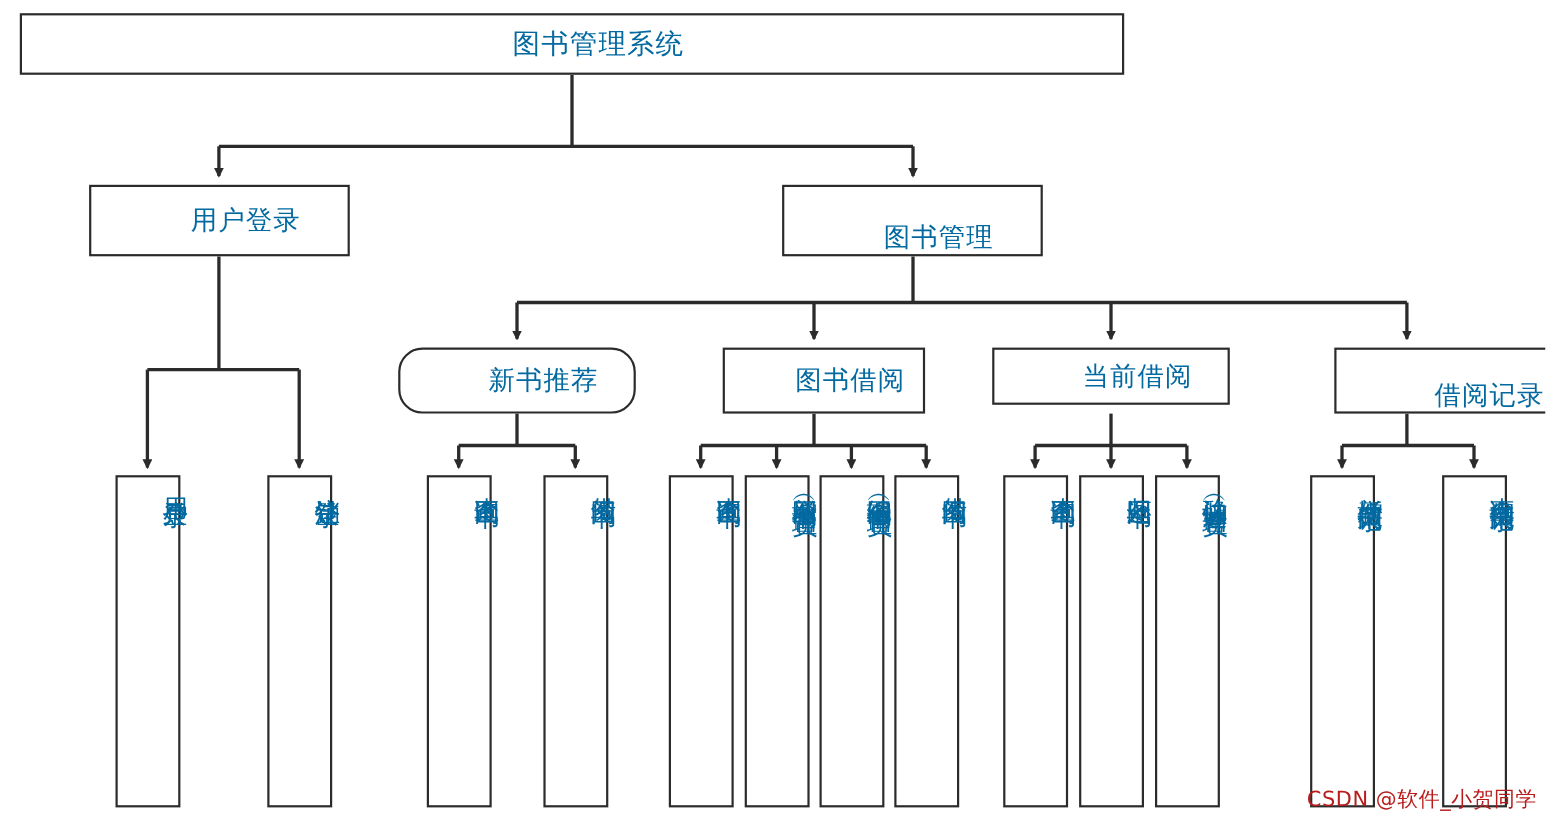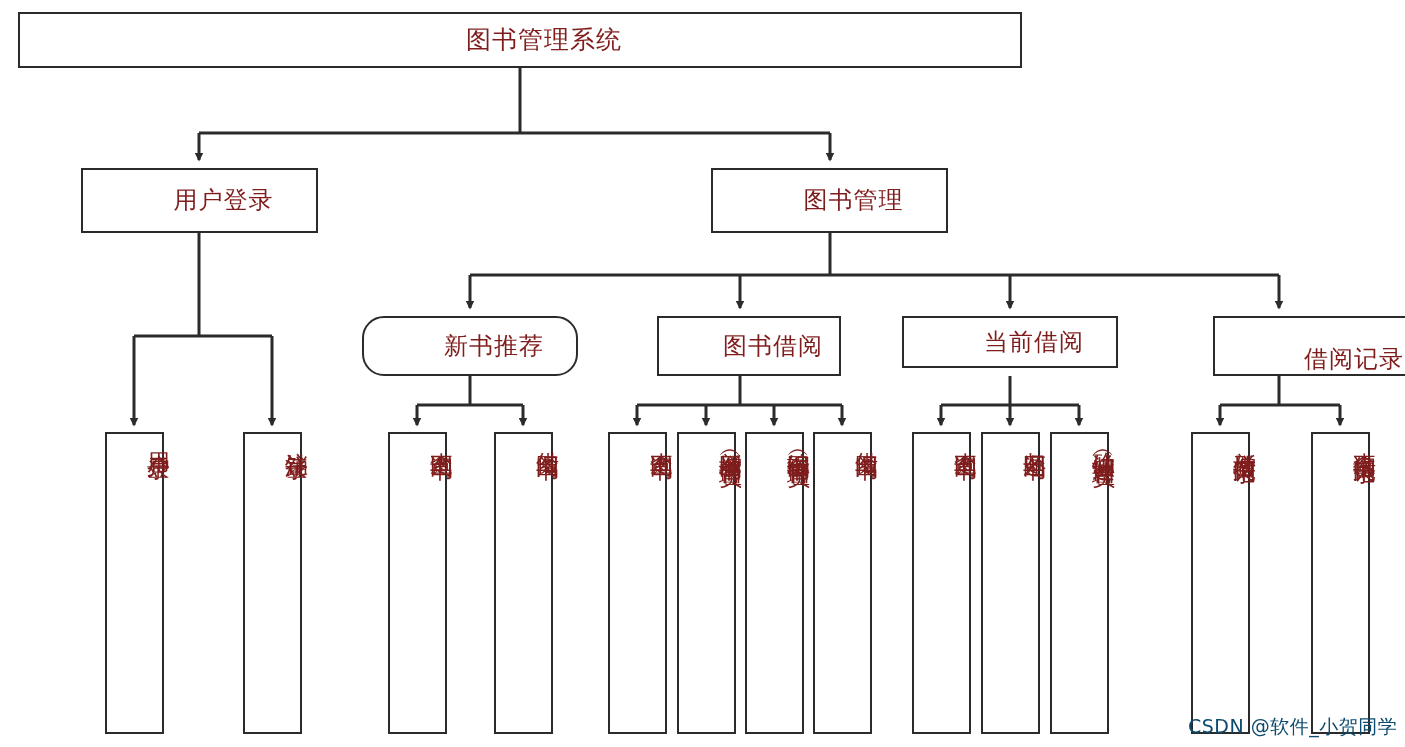--- a/index.html
+++ b/index.html
@@ -26,21 +26,21 @@
     pointer-events: none;
   }
   .node {
     position: absolute;
     box-sizing: border-box;
     border: 2px solid #2b2b2b;
     background: #ffffff;
     display: flex;
     align-items: center;
     justify-content: center;
-    color: #7f1d1d;
+    color: #0369a1;
     padding-left: 48px;
   }
   .node.horiz {
     font-size: 24px;
     letter-spacing: 1px;
     line-height: 1.2;
   }
   .node.root {
     font-size: 25px;
   }
@@ -54,21 +54,21 @@
     text-orientation: upright;
     font-size: 23px;
     line-height: 1.18;
     letter-spacing: 2px;
     white-space: nowrap;
     display: block;
   }
   .watermark {
     position: absolute;
     font-size: 19px;
-    color: #0c4a6e;
+    color: #b91c1c;
     white-space: nowrap;
     letter-spacing: 0.5px;
   }
 </style>
 </head>
 <body>
 
 <div id="canvas">
 
   <svg class="edges" viewBox="0 0 1405 747">
@@ -121,21 +121,21 @@
     </g>
   </svg>
 
   <div class="node horiz root" style="left:18px; top:12px; width:1004px; height:56px;">
     <span>图书管理系统</span>
   </div>
 
   <div class="node horiz" style="left:81px; top:168px; width:237px; height:65px;">
     <span>用户登录</span>
   </div>
-  <div class="node horiz" style="left:711px; top:168px; width:237px; height:65px;">
+  <div class="node horiz" style="left:711px; top:168px; width:237px; height:65px;align-items:flex-end;">
     <span>图书管理</span>
   </div>
 
   <div class="node horiz" style="left:362px; top:316px; width:216px; height:60px;border-radius:22px;">
     <span>新书推荐</span>
   </div>
   <div class="node horiz" style="left:657px; top:316px; width:184px; height:60px;">
     <span>图书借阅</span>
   </div>
   <div class="node horiz" style="left:902px; top:316px; width:216px; height:52px;">

